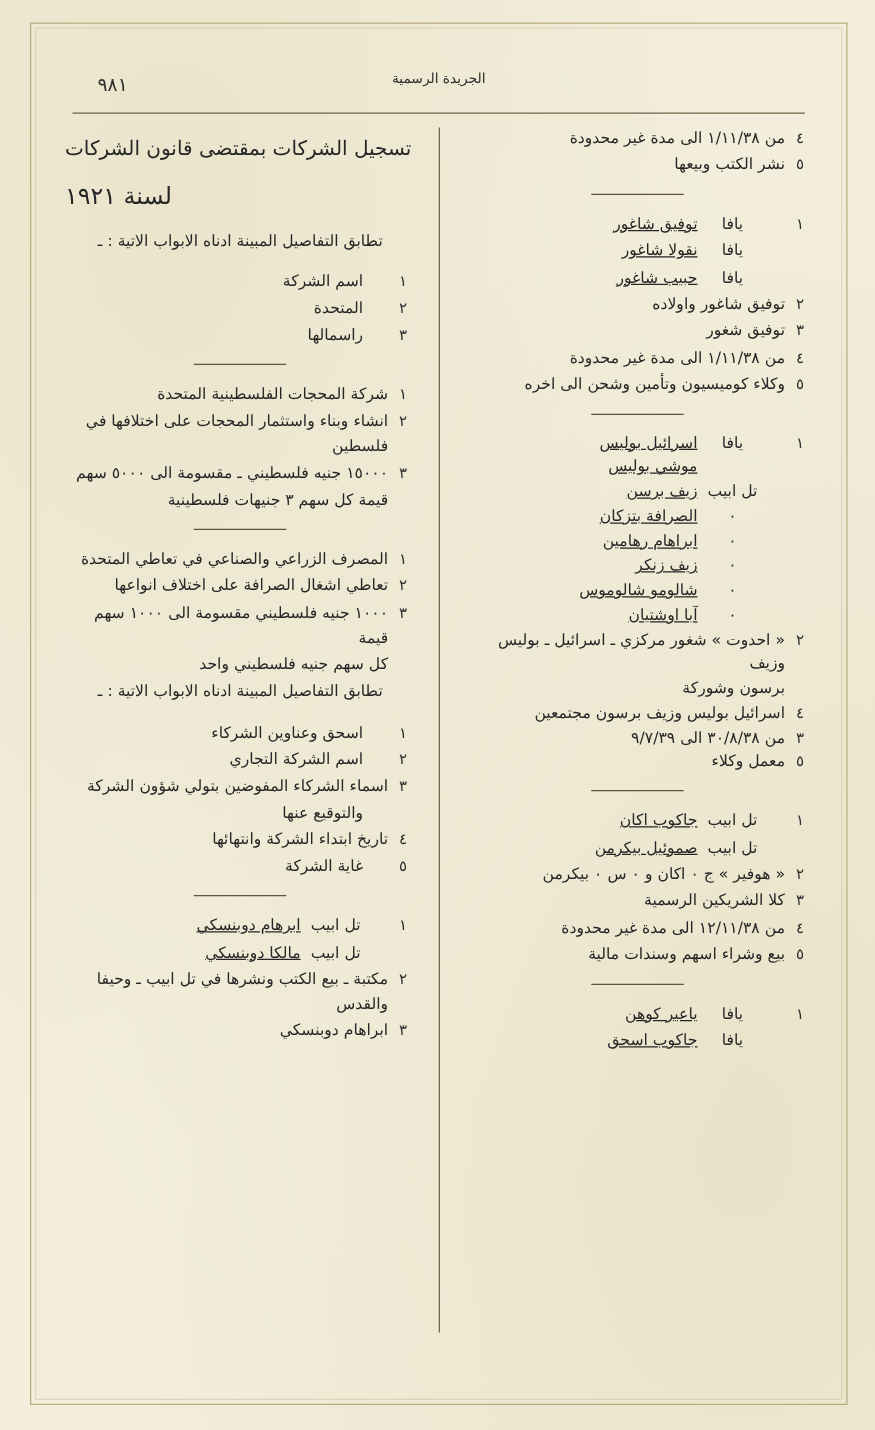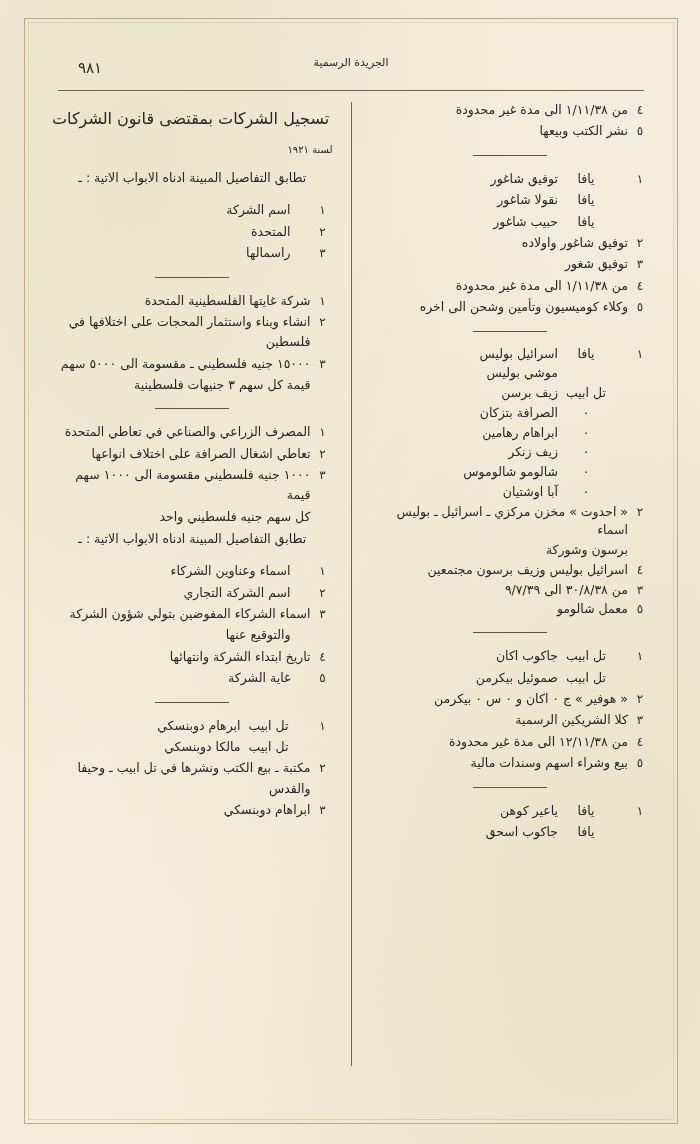--- a/index.html
+++ b/index.html
@@ -104,22 +104,22 @@
   .col.left  { padding: 0 4px 0 6px; }
 
   h1.section-title {
     font-size: 16px;
     font-weight: normal;
     text-align: left;
     margin: 6px 0 10px 0;
     letter-spacing: 0.6px;
   }
   .subtitle {
-    text-align: right;
-    font-size: 10px;
+    text-align: left;
+    font-size: 19px;
     margin: 0 0 10px 0;
   }
   .lead {
     text-align: center;
     font-size: 12.5px;
     margin: 0 0 12px 0;
   }
   .sep {
     width: 74px;
     margin: 13px auto 13px auto;
@@ -153,21 +153,21 @@
   }
   .cont .num { visibility: hidden; }
   
   .pair {
     display: flex;
     flex-direction: row;
     align-items: baseline;
     justify-content: flex-start;
     gap: 0;
   }
-  .pair .name { min-width: 104px; text-align: right; }
+  .pair .name { min-width: 104px; text-align: right; text-decoration: underline; }
   .pair .place { text-align: center; min-width: 56px; padding-right: 14px; }
   .tight { line-height: 1.5; }
   .blk { margin-bottom: 2px; }
 </style>
 </head>
 <body>
 
 <div class="page">
   <div class="frame"></div>
 
@@ -288,37 +288,37 @@
         </div>
         <div class="entry">
           <span class="num"></span>
           <span class="txt pair">
             <span class="place">٠</span>
             <span class="name">آبا اوشتيان</span>
           </span>
         </div>
         <div class="entry">
           <span class="num">٢</span>
-          <span class="txt">« احدوت » مخزن مركزي ـ اسرائيل ـ بوليس اسماء</span>
+          <span class="txt">« احدوت » شغور مركزي ـ اسرائيل ـ بوليس وزيف</span>
         </div>
         <div class="cont">
           <span class="num">.</span>
           <span class="txt">برسون وشوركة</span>
         </div>
         <div class="entry">
           <span class="num">٤</span>
           <span class="txt">اسرائيل بوليس وزيف برسون مجتمعين</span>
         </div>
         <div class="entry">
           <span class="num">٣</span>
           <span class="txt">من ٣٠/٨/٣٨ الى ٩/٧/٣٩</span>
         </div>
         <div class="entry">
           <span class="num">٥</span>
-          <span class="txt">معمل شالومو</span>
+          <span class="txt">معمل وكلاء</span>
         </div>
       </div>
 
       <div class="sep"></div>
 
       <div class="blk">
         <div class="entry">
           <span class="num">١</span>
           <span class="txt pair">
             <span class="place">تل ابيب</span>
@@ -392,21 +392,21 @@
           <span class="num">٣</span>
           <span class="txt indent">راسمالها</span>
         </div>
       </div>
 
       <div class="sep"></div>
 
       <div class="blk">
         <div class="entry">
           <span class="num">١</span>
-          <span class="txt">شركة غايتها الفلسطينية المتحدة</span>
+          <span class="txt">شركة المحجات الفلسطينية المتحدة</span>
         </div>
         <div class="entry">
           <span class="num">٢</span>
           <span class="txt">انشاء وبناء واستثمار المحجات على اختلافها في فلسطين</span>
         </div>
         <div class="entry">
           <span class="num">٣</span>
           <span class="txt">١٥٠٠٠ جنيه فلسطيني ـ مقسومة الى ٥٠٠٠ سهم</span>
         </div>
         <div class="cont">
@@ -434,21 +434,21 @@
           <span class="num">.</span>
           <span class="txt">كل سهم جنيه فلسطيني واحد</span>
         </div>
       </div>
 
       <div class="lead">تطابق التفاصيل المبينة ادناه الابواب الاتية : ـ</div>
 
       <div class="blk">
         <div class="entry">
           <span class="num">١</span>
-          <span class="txt indent">اسماء وعناوين الشركاء</span>
+          <span class="txt indent">اسحق وعناوين الشركاء</span>
         </div>
         <div class="entry">
           <span class="num">٢</span>
           <span class="txt indent">اسم الشركة التجاري</span>
         </div>
         <div class="entry">
           <span class="num">٣</span>
           <span class="txt">اسماء الشركاء المفوضين بتولي شؤون الشركة</span>
         </div>
         <div class="cont">

